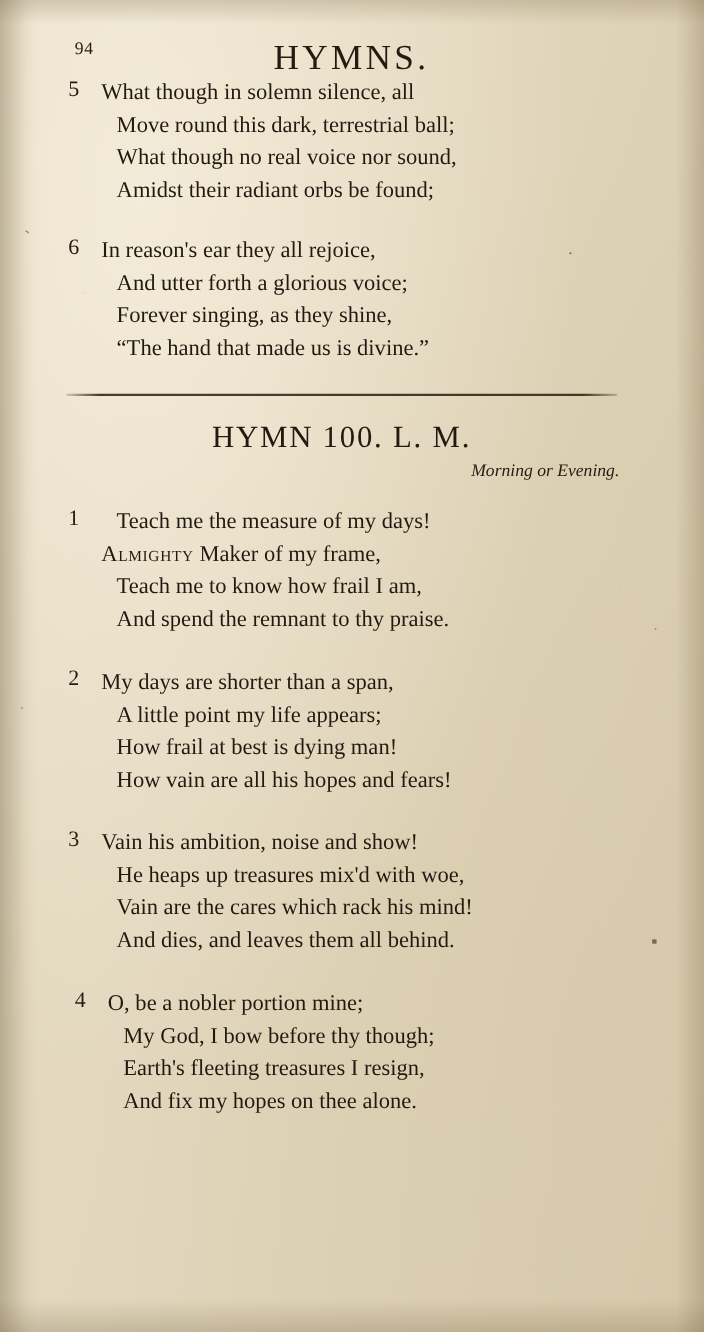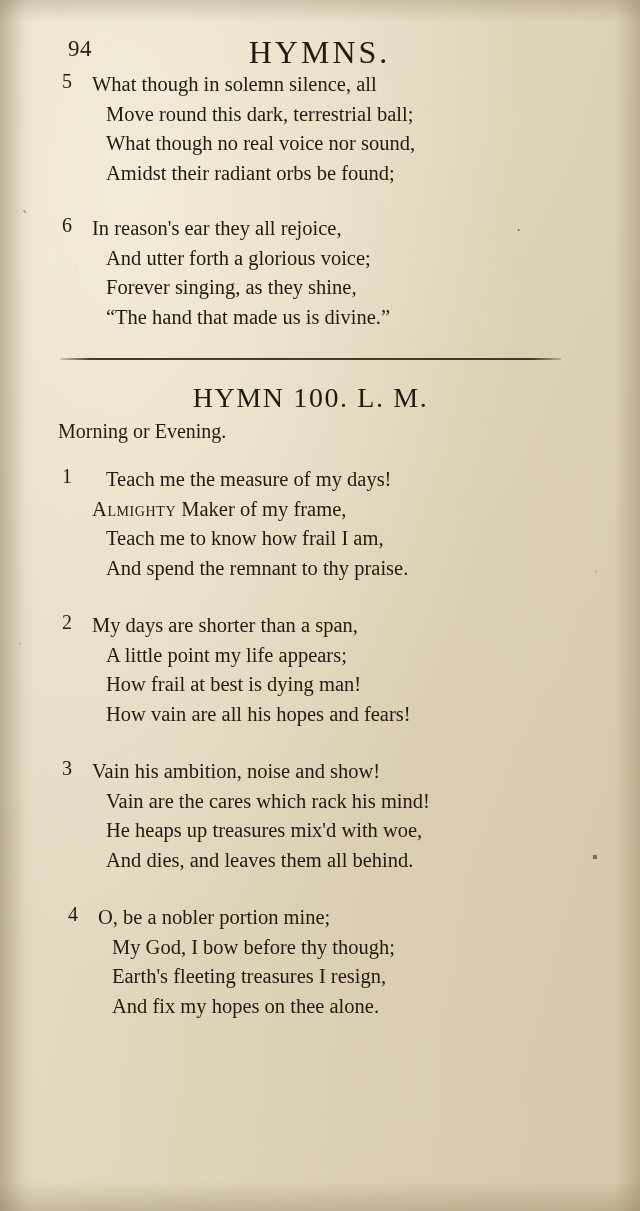--- a/index.html
+++ b/index.html
@@ -78,21 +78,21 @@
 
   
   .header {
     position: relative;
     height: 40px;
   }
   .folio {
     position: absolute;
     left: 10px;
     top: 6px;
-    font-size: 23px;
+    font-size: 16px;
     letter-spacing: 0.5px;
     color: #2a2015;
   }
   .running-title {
     position: absolute;
     left: 0;
     right: 0;
     top: 4px;
     text-align: center;
     font-size: 32px;
@@ -138,22 +138,23 @@
   }
 
   .hymn-head {
     text-align: center;
     font-size: 28px;
     letter-spacing: 1.6px;
     color: #221a10;
     margin: 6px 0 6px 0;
   }
   .hymn-sub {
-    text-align: left;
-    font-size: 20px;
+    text-align: right;
+    font-style: italic;
+    font-size: 16px;
     color: #241c12;
     margin: 0 0 22px 0;
   }
 
   .sec-b .stanza { margin-bottom: 28px; }
 
   .marginal-mark {
     position: absolute;
     font-size: 16px;
     color: #5a4a33;
@@ -227,22 +228,22 @@
         <span class="num">2</span>
         <div class="line first"><span class="smallcaps"></span><span>My days are shorter than a span,</span></div>
         <div class="line rest">A little point my life appears;</div>
         <div class="line rest">How frail at best is dying man!</div>
         <div class="line rest">How vain are all his hopes and fears!</div>
       </div>
 
       <div class="stanza">
         <span class="num">3</span>
         <div class="line first"><span class="smallcaps"></span><span>Vain his ambition, noise and show!</span></div>
+        <div class="line rest">He heaps up treasures mix'd with woe,</div>
         <div class="line rest">Vain are the cares which rack his mind!</div>
-        <div class="line rest">He heaps up treasures mix'd with woe,</div>
         <div class="line rest">And dies, and leaves them all behind.</div>
       </div>
 
       <div class="stanza" style="padding-left:40px;">
         <span class="num" style="left:10px;">4</span>
         <div class="line first"><span class="smallcaps"></span><span>O, be a nobler portion mine;</span></div>
         <div class="line rest">My God, I bow before thy though;</div>
         <div class="line rest">Earth's fleeting treasures I resign,</div>
         <div class="line rest">And fix my hopes on thee alone.</div>
       </div>

